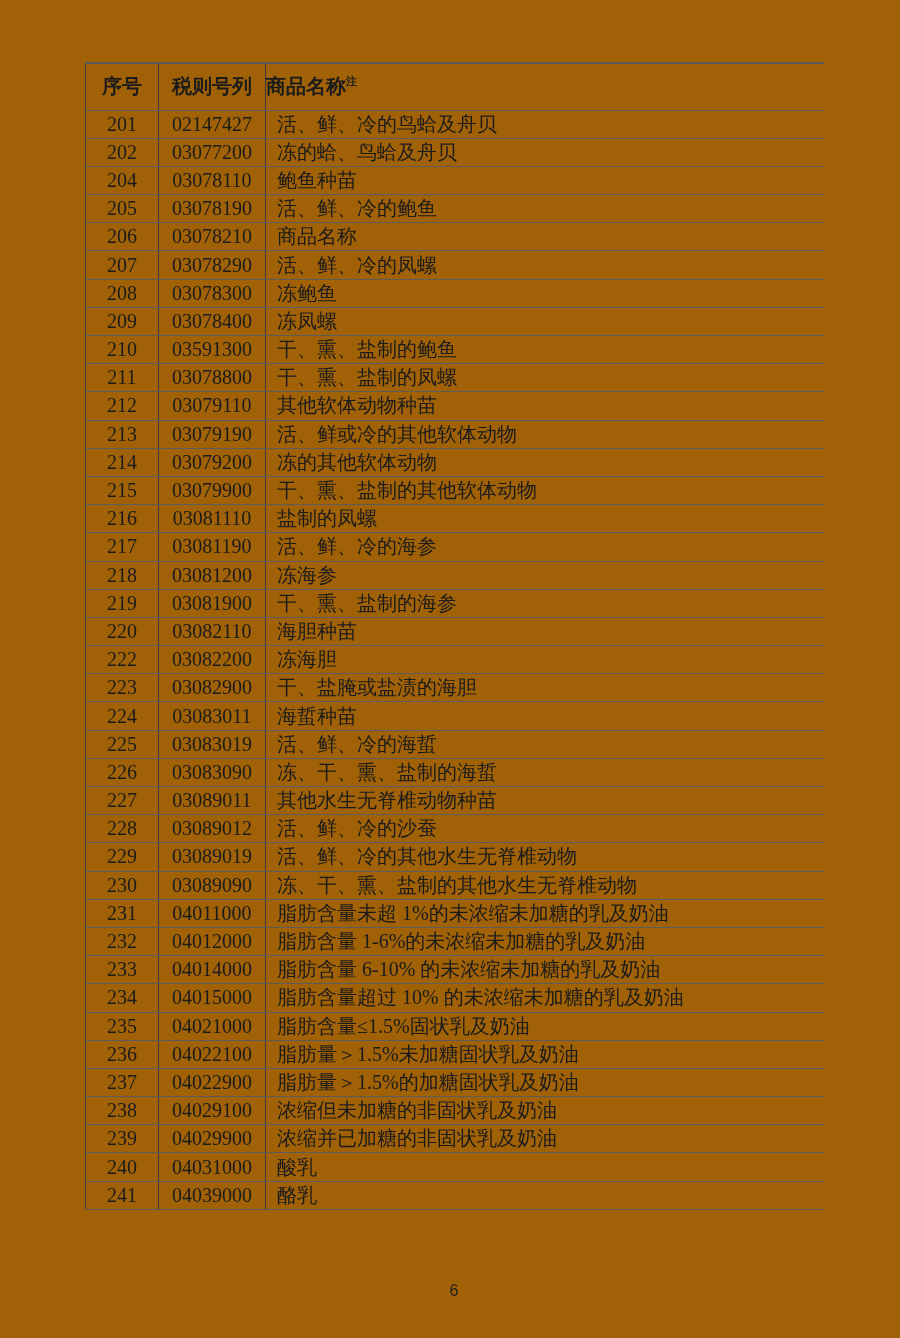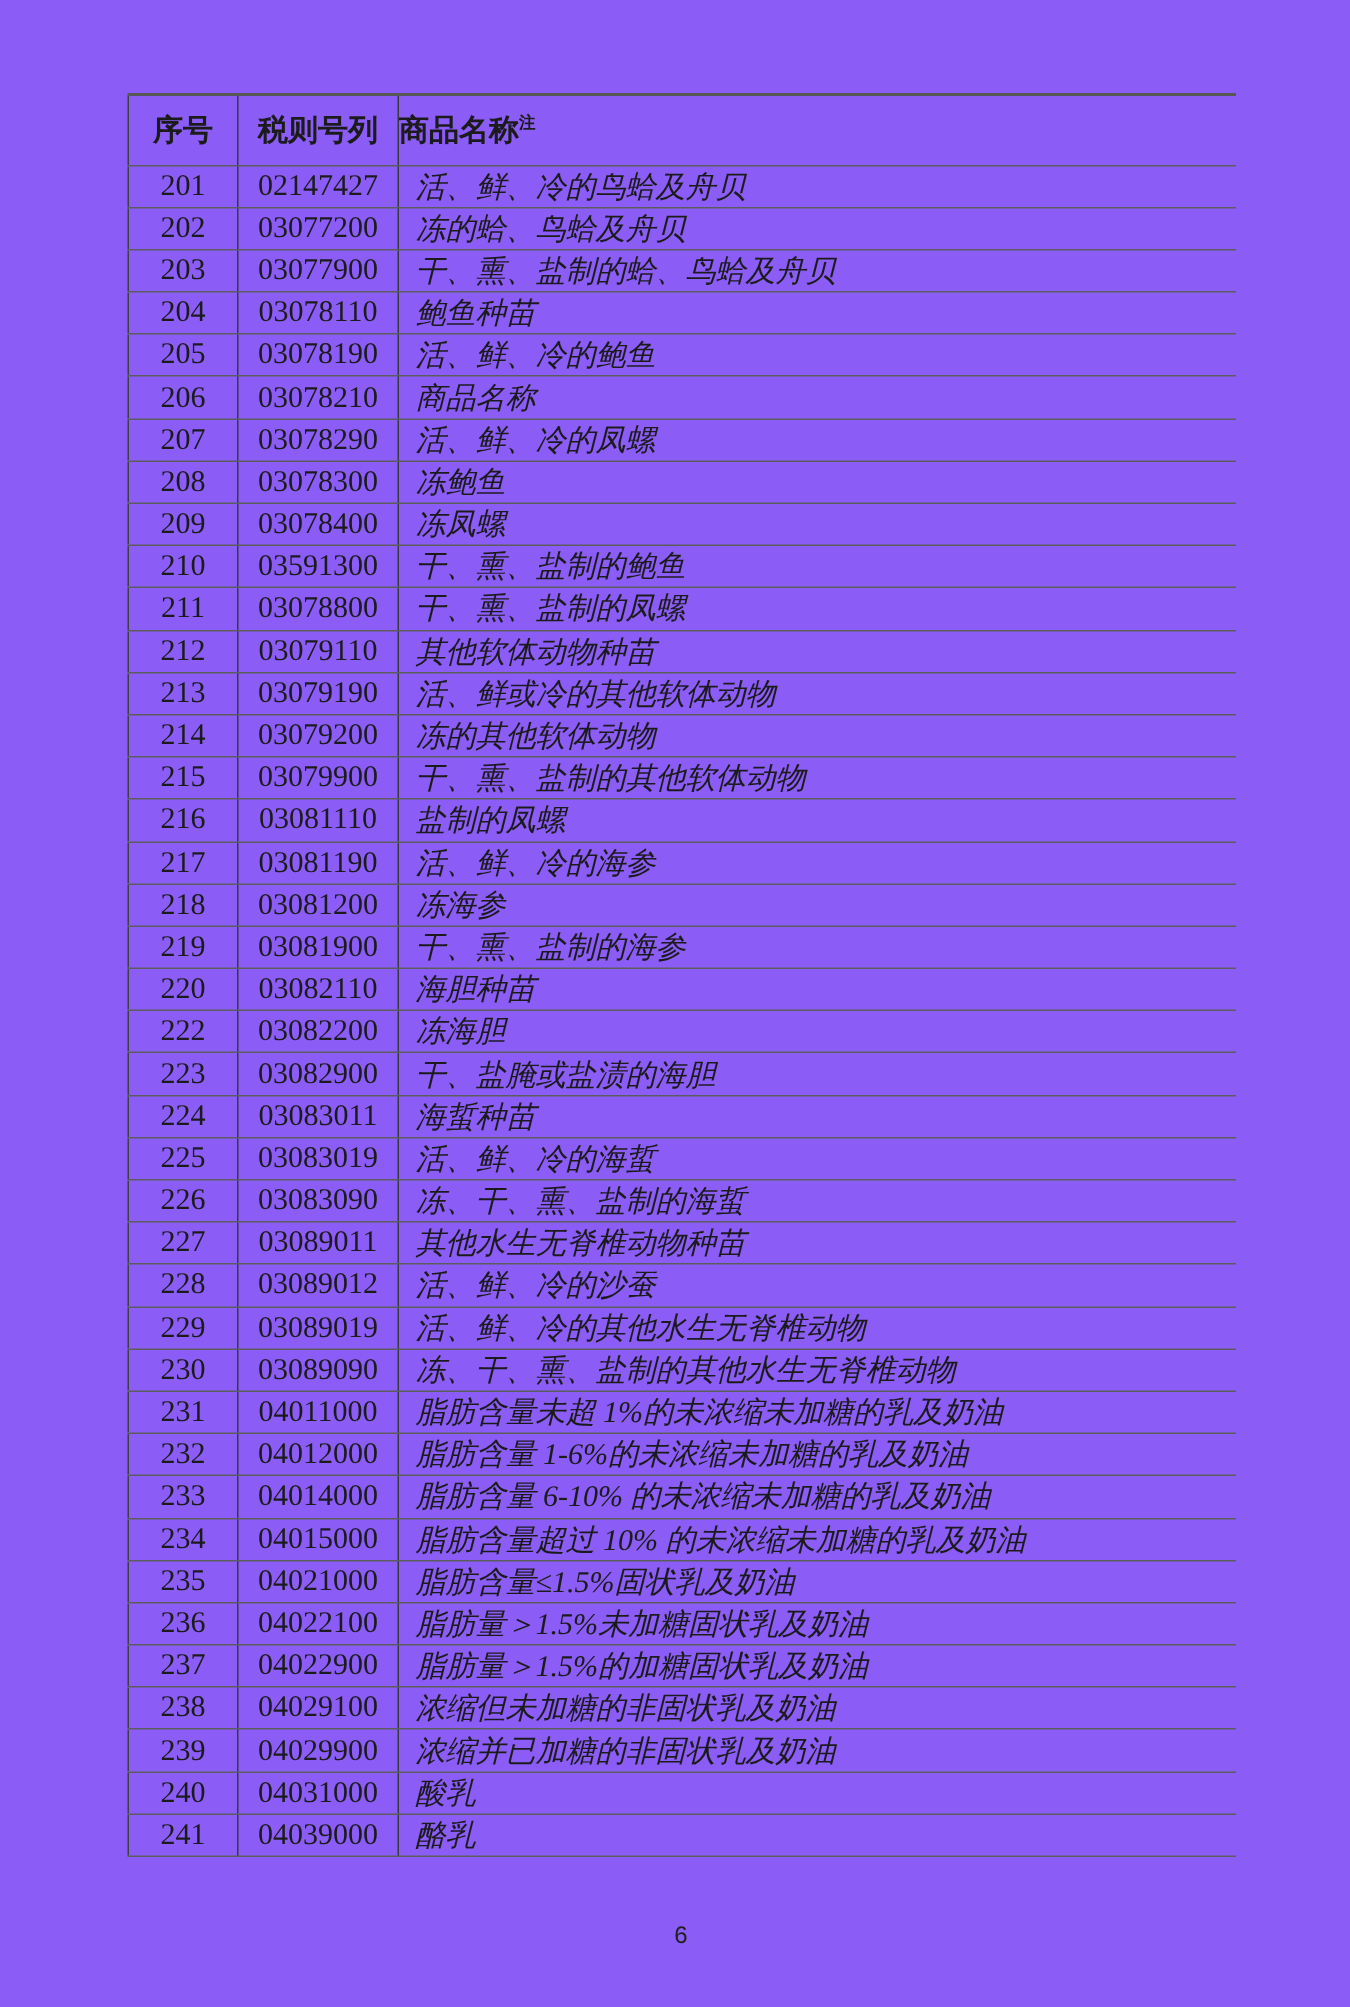--- a/index.html
+++ b/index.html
@@ -2,21 +2,21 @@
 <html><head>
 <meta charset="utf-8">
 <style>
   * { margin: 0; padding: 0; box-sizing: border-box; }
   html, body { background: #e8e8e8; }
   .page {
     position: relative;
     width: 900px;
     height: 1338px;
     margin: 0 auto;
-    background: #8b5cf6;
+    background: #a16207;
     font-family: "Liberation Serif", "DejaVu Serif", serif;
     color: #1b1b1b;
     overflow: hidden;
   }
   table.tariff {
     position: absolute;
     left: 85px;
     top: 62px;
     width: 738px;
     border-collapse: collapse;
@@ -37,21 +37,21 @@
     overflow: hidden;
   }
   th { height: 47px; font-weight: bold; text-align: center; }
   td { height: 28.2px; padding: 0; }
   th:nth-child(1), td:nth-child(1),
   th:nth-child(2), td:nth-child(2) {
     border-right: 1.4px solid #3a3a3a;
     text-align: center;
   }
   th:nth-child(3) { text-align: left; }
-  td:nth-child(3) { text-align: left; padding-left: 11px; font-style: italic; }
+  td:nth-child(3) { text-align: left; padding-left: 11px; }
   th sup {
     font-size: 11px;
     font-weight: bold;
     vertical-align: super;
     line-height: 0;
   }
   .page-number {
     position: absolute;
     left: 85px;
     width: 738px;
@@ -84,25 +84,20 @@
           <td>201</td>
           <td>02147427</td>
           <td>活、鲜、冷的鸟蛤及舟贝</td>
         </tr>
         <tr>
           <td>202</td>
           <td>03077200</td>
           <td>冻的蛤、鸟蛤及舟贝</td>
         </tr>
         <tr>
-          <td>203</td>
-          <td>03077900</td>
-          <td>干、熏、盐制的蛤、鸟蛤及舟贝</td>
-        </tr>
-        <tr>
           <td>204</td>
           <td>03078110</td>
           <td>鲍鱼种苗</td>
         </tr>
         <tr>
           <td>205</td>
           <td>03078190</td>
           <td>活、鲜、冷的鲍鱼</td>
         </tr>
         <tr>

